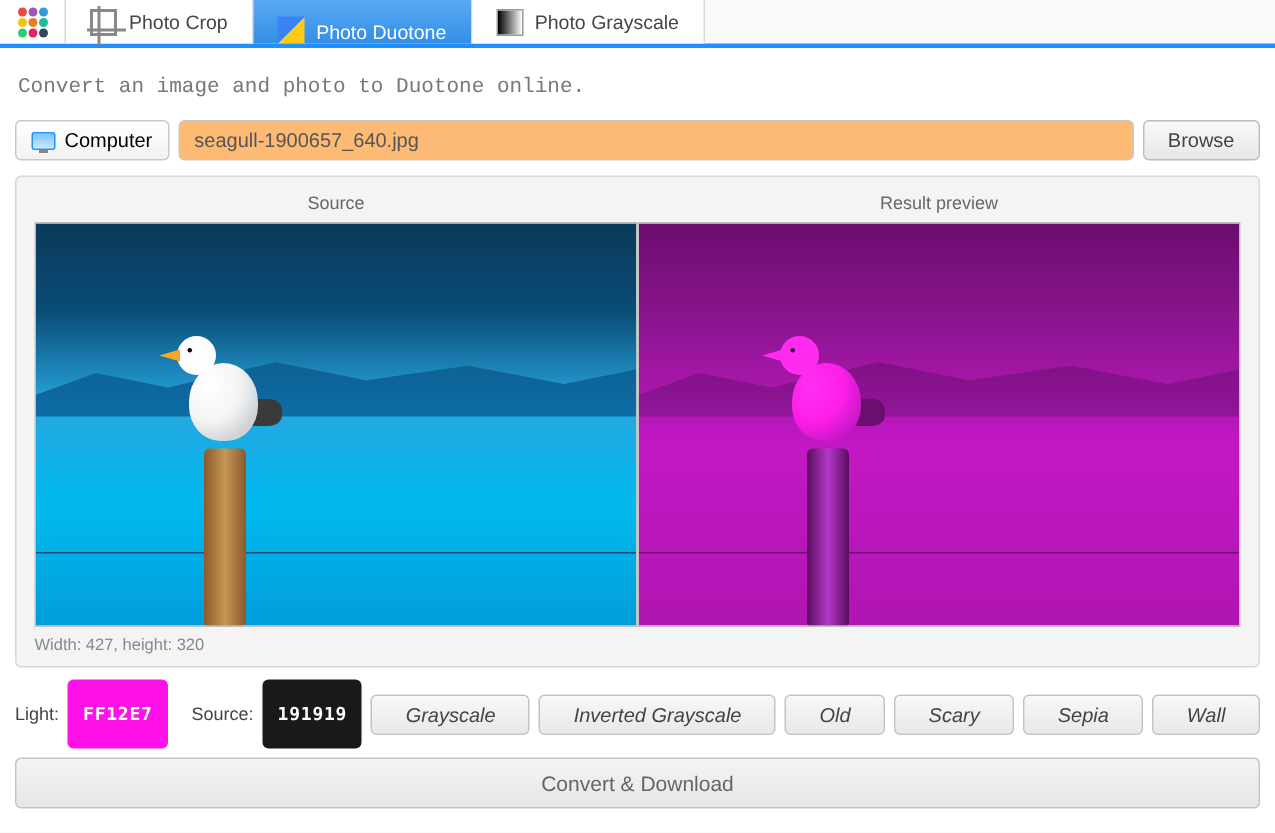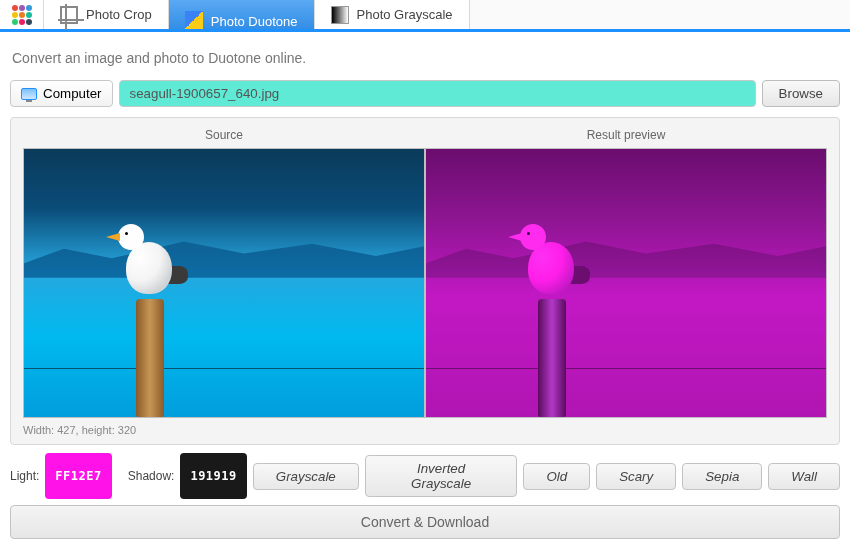--- a/index.html
+++ b/index.html
@@ -18,27 +18,27 @@
     .tab .ticon { width: 18px; height: 18px; display: inline-block; }
     .ticon.crop { border: 2px solid #888; position: relative; }
     .ticon.crop::before, .ticon.crop::after{content:'';position:absolute;background:#888;}
     .ticon.crop::before{width:2px;height:26px;left:3px;top:-4px;}
     .ticon.crop::after{height:2px;width:26px;top:11px;left:-4px;}
     .ticon.duotone { background: linear-gradient(135deg, #3b82f6 50%, #facc15 50%); }
     .ticon.gray { background: linear-gradient(to right, #000, #fff); border:1px solid #999;}
 
     
     .content { padding: 10px 10px 8px 10px; }
-    .subtitle { color: #777; margin: 8px 0 14px 2px; font-size: 14px; }
+    .subtitle { color: #777; margin: 8px 0 14px 2px; font-size: 14px; font-family: Liberation Mono, monospace; }
 
     .filerow { display: flex; gap: 6px; margin-bottom: 10px; }
     .src-btn { display:flex; align-items:center; gap:6px; padding: 5px 10px; border:1px solid #c8c8c8; border-radius:4px; background: linear-gradient(#fff,#f2f2f2); cursor:pointer; }
     .mon-icon{width:16px;height:12px;border:1px solid #1e90ff;border-radius:2px;position:relative;background:linear-gradient(#7cc0ff,#cfe8ff);}
     .mon-icon::after{content:'';position:absolute;left:4px;right:4px;bottom:-3px;height:2px;background:#888;}
-    .file-input { flex:1; padding:2px 10px; border:1px solid #c8c8c8; border-radius:4px; color:#555; background:#5eead4; }
+    .file-input { flex:1; padding:2px 10px; border:1px solid #c8c8c8; border-radius:4px; color:#555; background:#fdba74; }
     .browse-btn { padding:5px 16px; border:1px solid #bcbcbc; border-radius:4px; background: linear-gradient(#f9f9f9,#e7e7e7); cursor:pointer; color:#444; }
 
     .panel { border:1px solid #d8d8d8; border-radius:4px; background:#f4f4f4; padding:10px 12px 8px 12px; margin-bottom:8px; }
     .imgrow { display:flex; }
     .imgcol { flex:1; }
     .imgcol h4 { text-align:center; font-weight:normal; color:#666; font-size:12px; margin-bottom:6px; }
     .thumb { position:relative; width:100%; height:270px; border:1px solid #bfbfbf; overflow:hidden; }
 
     
     .scene-src { background: linear-gradient(#0a3a5a 0%, #0a4c78 22%, #27a6de 45%, #00b9ef 70%, #009edc 100%); }
@@ -151,21 +151,21 @@
               <div class="eye"></div>
             </div>
         </div>
       </div>
     </div>
   </div>
 
   <div class="controls">
     <span>Light:</span>
     <span class="chip light">FF12E7</span>
-    <span style="margin-left:10px">Shadow:</span>
+    <span style="margin-left:10px">Source:</span>
     <span class="chip shadow">191919</span>
     <button class="preset">Grayscale</button>
     <button class="preset">Inverted Grayscale</button>
     <button class="preset">Old</button>
     <button class="preset">Scary</button>
     <button class="preset">Sepia</button>
     <button class="preset">Wall</button>
   </div>
 
   <button class="convert">Convert &amp; Download</button>

